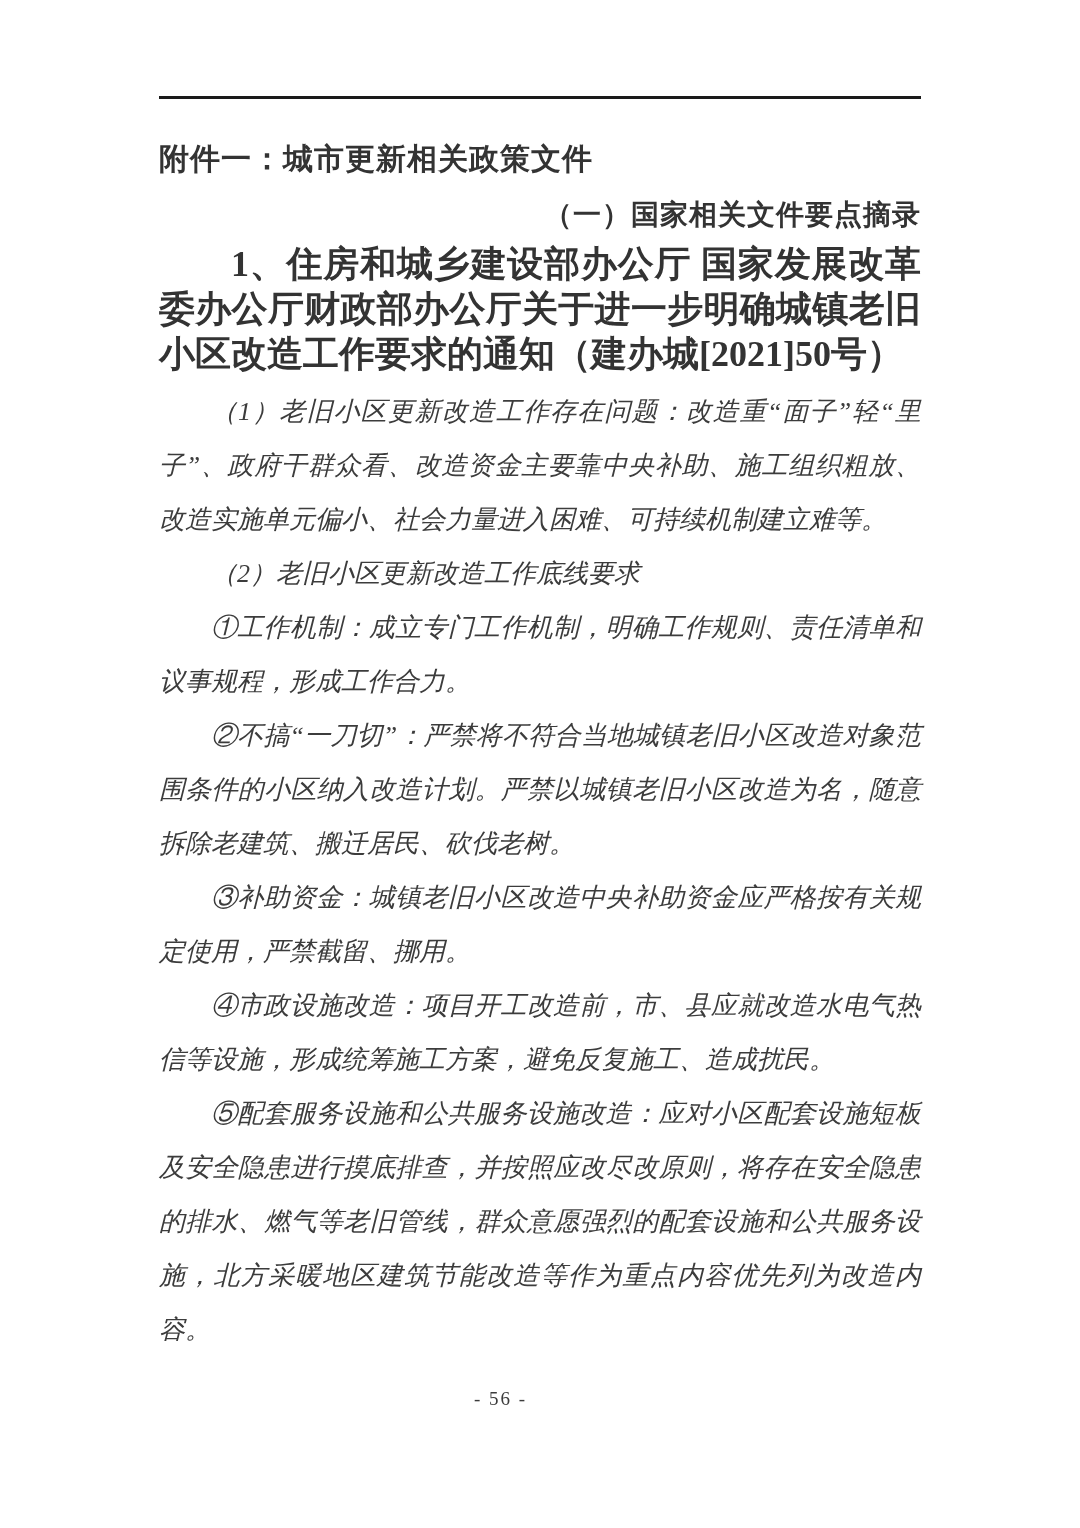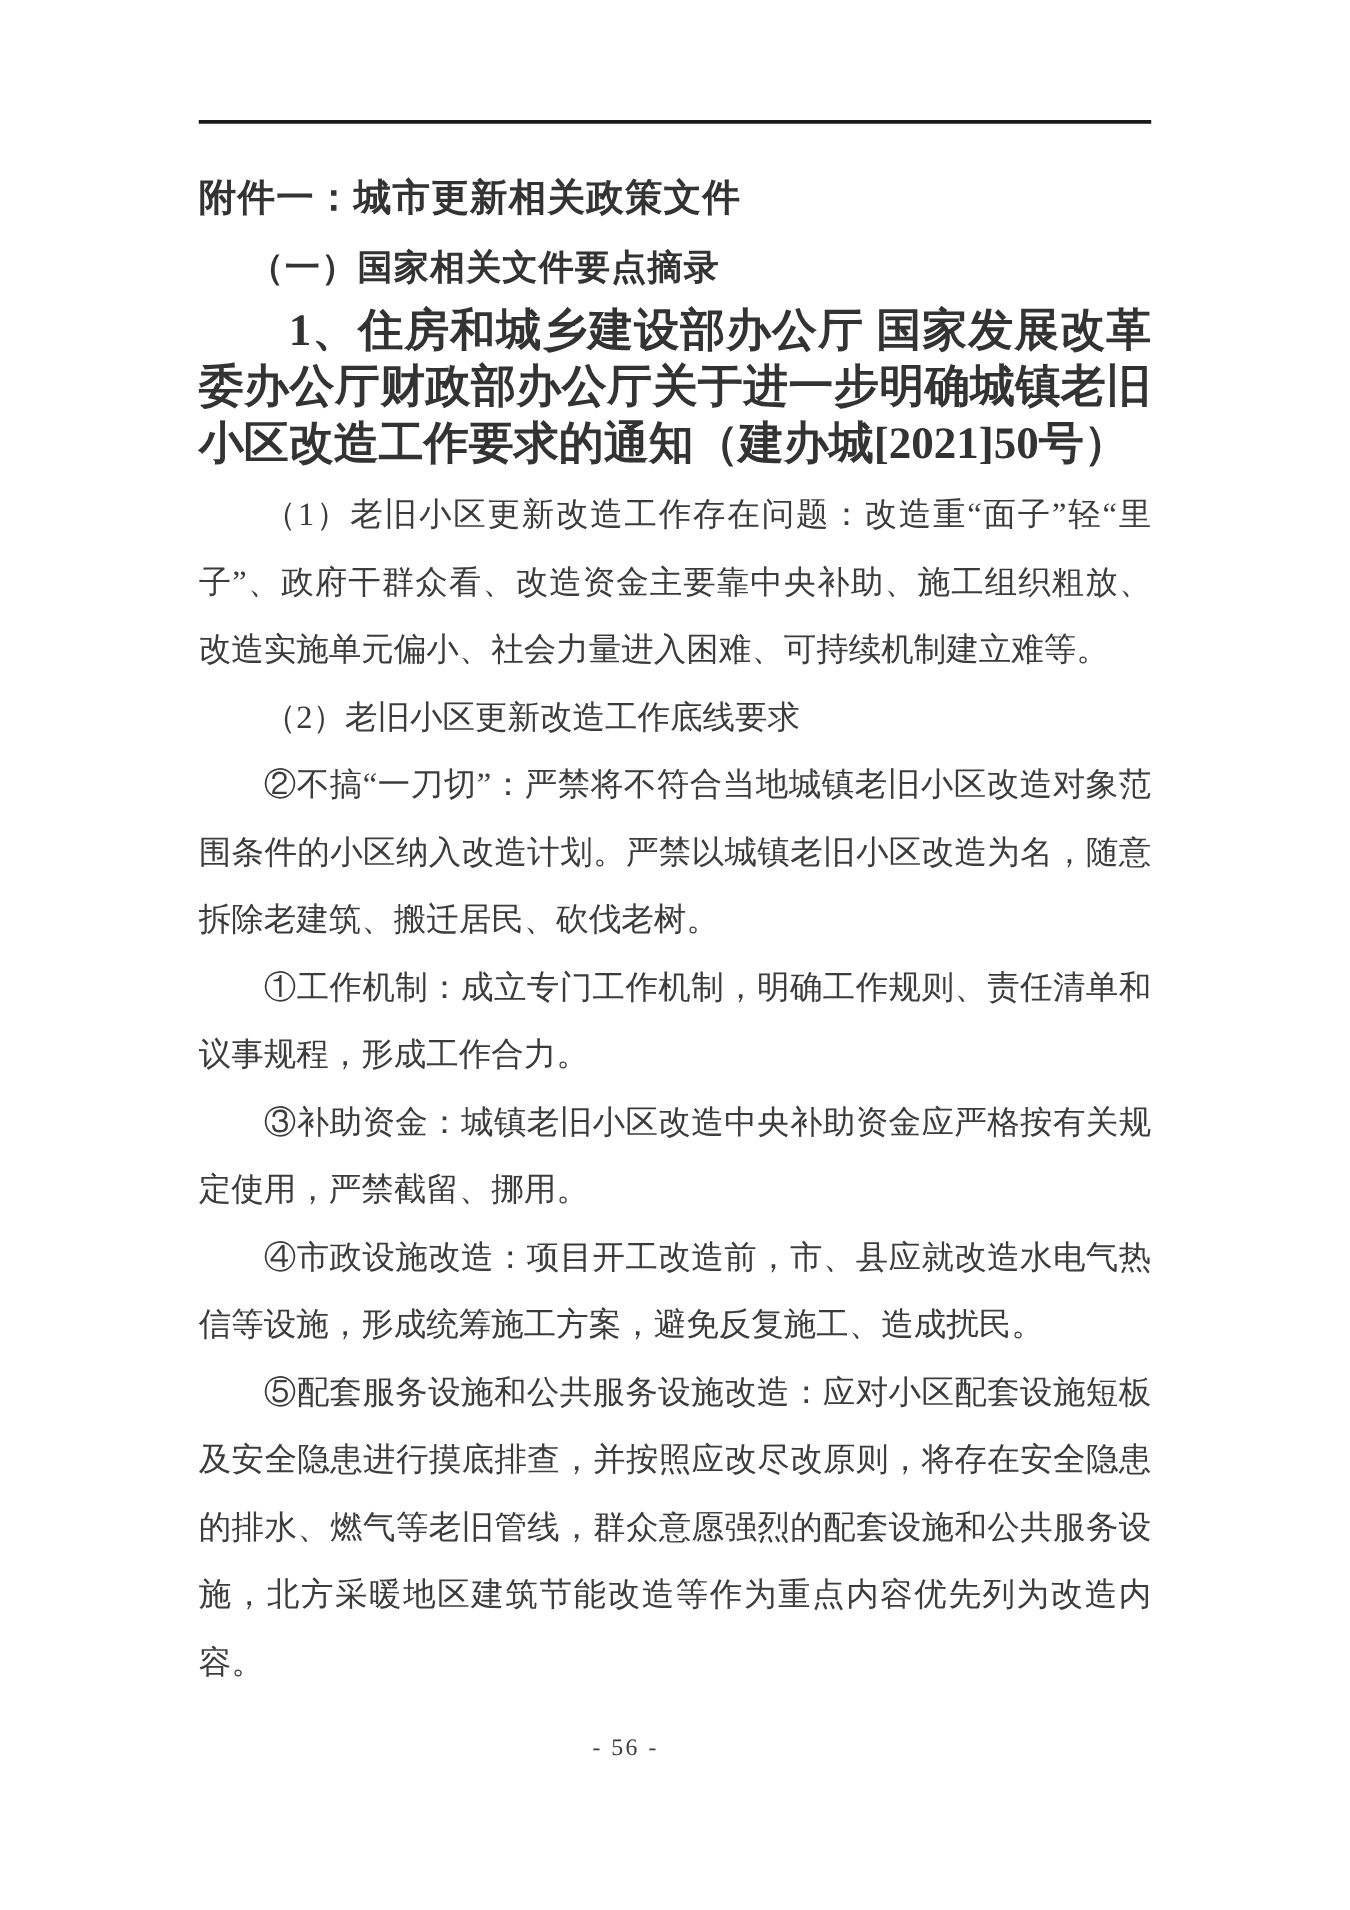--- a/index.html
+++ b/index.html
@@ -38,37 +38,39 @@
   }
   .section-heading {
     margin: 15px 0 0 0;
     padding-left: 40px;
     font-family: "Liberation Serif", serif;
     font-weight: bold;
     font-size: 28px;
     line-height: 42px;
     color: #333333;
     letter-spacing: 1px;
+    text-align: right;
   }
   .item-heading {
     margin: 6px 0 0 0;
     font-family: "Liberation Serif", serif;
     font-weight: bold;
     font-size: 36px;
     line-height: 45px;
     color: #333333;
     text-indent: 2em;
     text-align: justify;
   }
   .doc-body {
     margin-top: 8px;
     font-size: 26px;
     line-height: 54px;
     text-align: justify;
     color: #3c3c3c;
+    font-style: italic;
   }
   .doc-body p {
     margin: 0;
     padding: 0;
     text-indent: 2em;
   }
   .page-number {
     position: absolute;
     left: 17px;
     right: 0;
@@ -88,22 +90,22 @@
 
     <h1 class="doc-title">附件一：城市更新相关政策文件</h1>
 
     <h2 class="section-heading">（一）国家相关文件要点摘录</h2>
 
     <h3 class="item-heading">1、住房和城乡建设部办公厅 国家发展改革委办公厅财政部办公厅关于进一步明确城镇老旧小区改造工作要求的通知（建办城[2021]50号）</h3>
 
     <div class="doc-body">
       <p>（1）老旧小区更新改造工作存在问题：改造重“面子”轻“里子”、政府干群众看、改造资金主要靠中央补助、施工组织粗放、改造实施单元偏小、社会力量进入困难、可持续机制建立难等。</p>
       <p>（2）老旧小区更新改造工作底线要求</p>
+      <p>①工作机制：成立专门工作机制，明确工作规则、责任清单和议事规程，形成工作合力。</p>
       <p>②不搞“一刀切”：严禁将不符合当地城镇老旧小区改造对象范围条件的小区纳入改造计划。严禁以城镇老旧小区改造为名，随意拆除老建筑、搬迁居民、砍伐老树。</p>
-      <p>①工作机制：成立专门工作机制，明确工作规则、责任清单和议事规程，形成工作合力。</p>
       <p>③补助资金：城镇老旧小区改造中央补助资金应严格按有关规定使用，严禁截留、挪用。</p>
       <p>④市政设施改造：项目开工改造前，市、县应就改造水电气热信等设施，形成统筹施工方案，避免反复施工、造成扰民。</p>
       <p>⑤配套服务设施和公共服务设施改造：应对小区配套设施短板及安全隐患进行摸底排查，并按照应改尽改原则，将存在安全隐患的排水、燃气等老旧管线，群众意愿强烈的配套设施和公共服务设施，北方采暖地区建筑节能改造等作为重点内容优先列为改造内容。</p>
     </div>
   </div>
 
   <div class="page-number">- 56 -</div>
 </div>
 
 </body></html>

